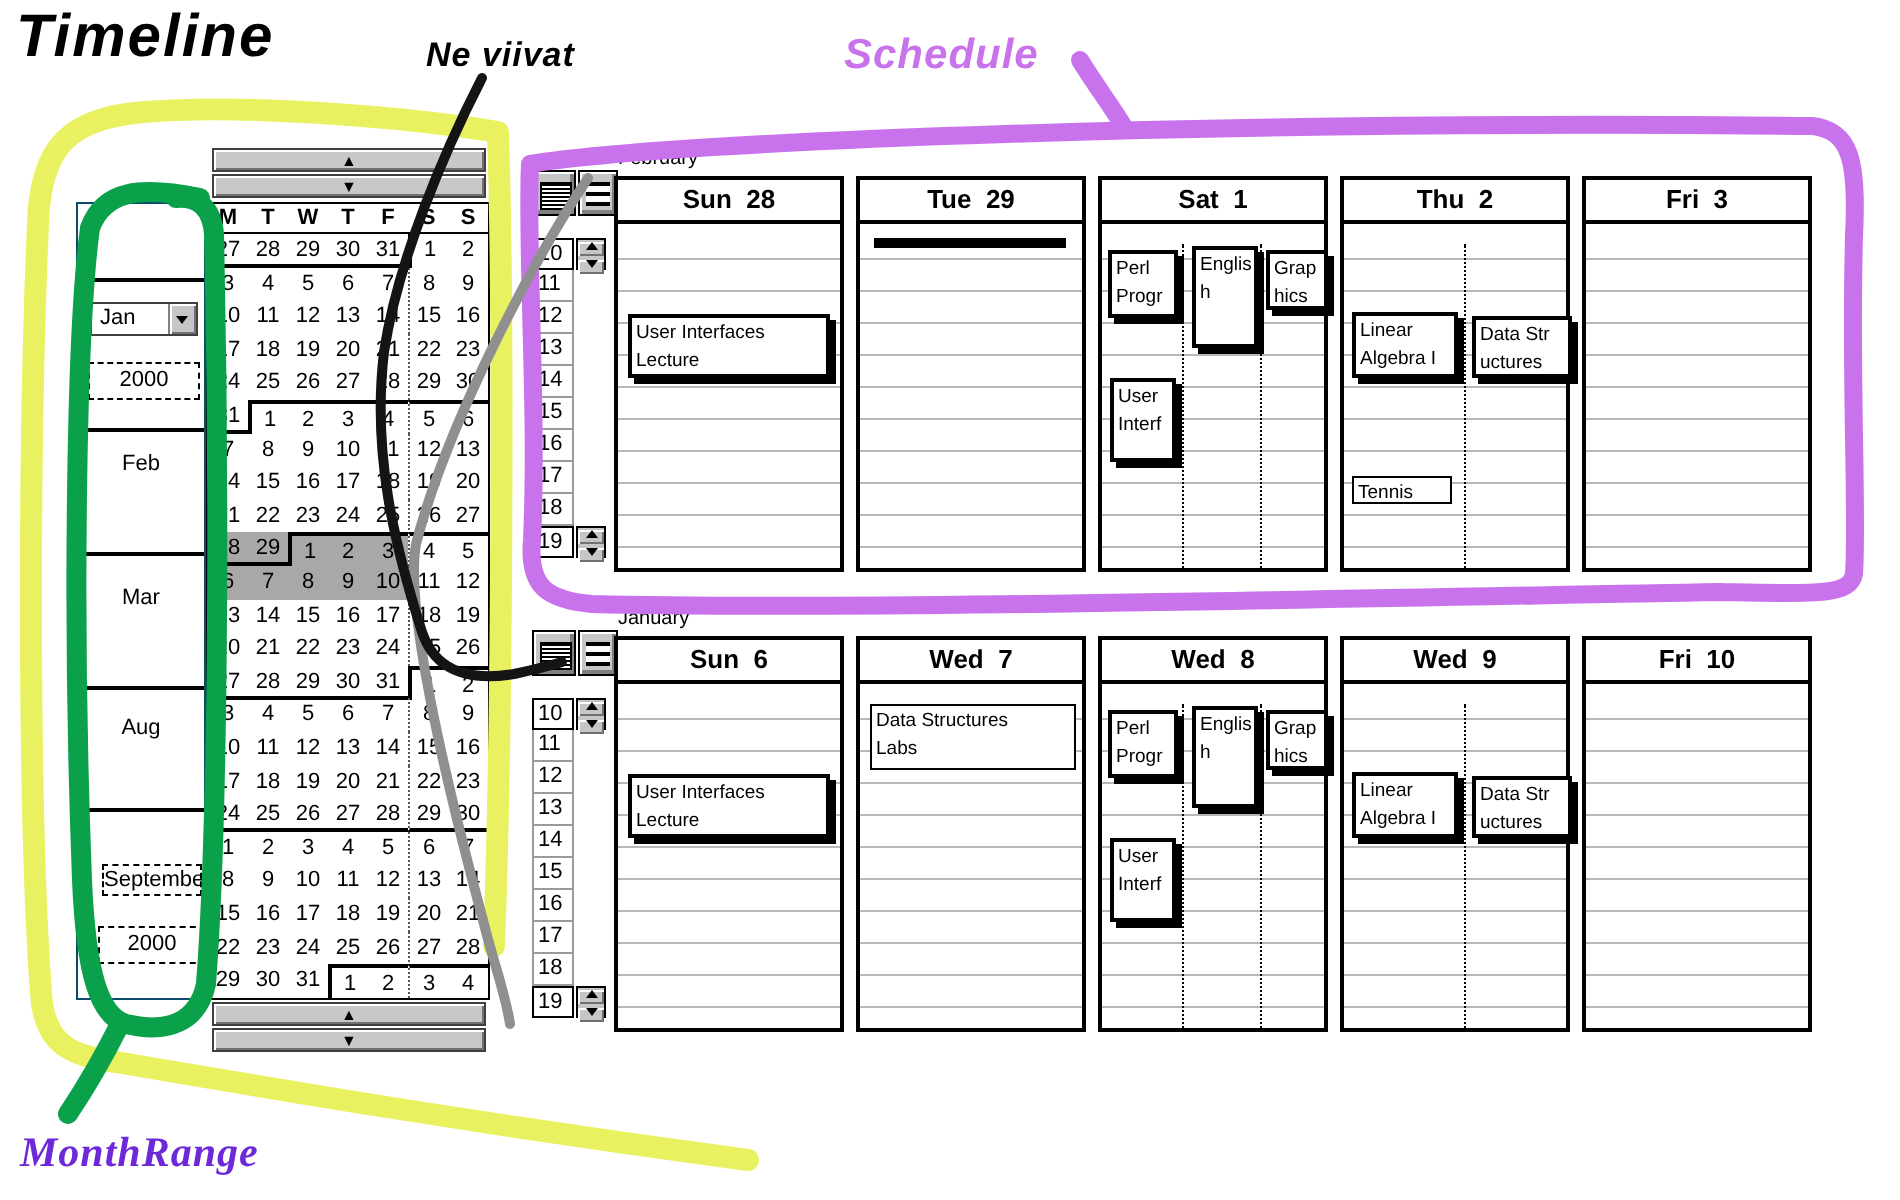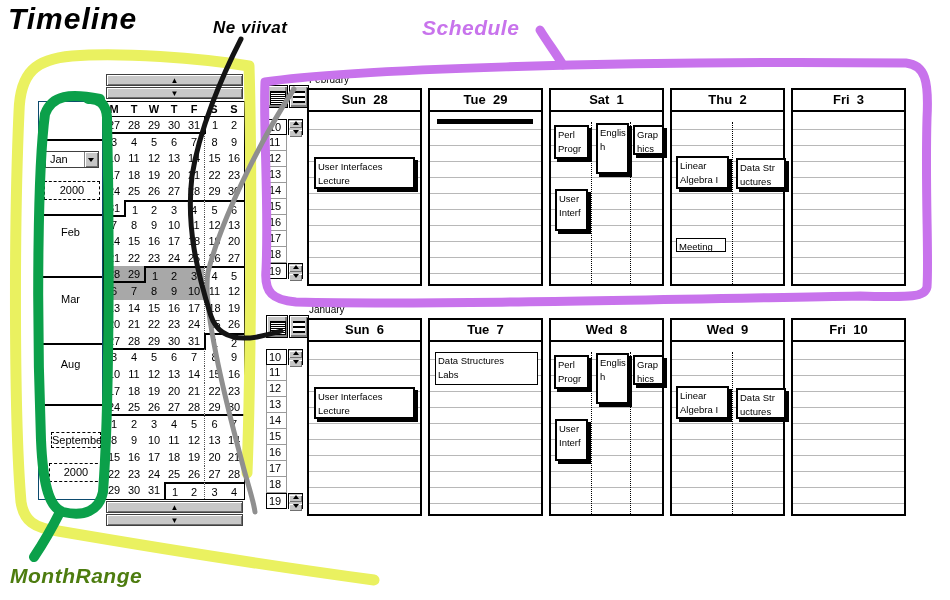--- a/index.html
+++ b/index.html
@@ -358,21 +358,21 @@
           <div class="gridline" style="top: 119px;"></div>
           <div class="gridline" style="top: 135px;"></div>
           <div class="gridline" style="top: 151px;"></div>
           <div class="gridline" style="top: 167px;"></div>
           <div class="gridline" style="top: 183px;"></div>
           <div class="subline" style="left: 60px;"></div>
           <div class="event ev-shadow" style="left: 4px; top: 66px; width: 53px; height: 33px;">Linear
 Algebra I</div>
           <div class="event ev-shadow" style="left: 64px; top: 68px; width: 50px; height: 31px;">Data Str
 uctures</div>
-          <div class="event ev-plain" style="left: 4px; top: 148px; width: 50px; height: 14px;">Meeting</div>
+          <div class="event ev-plain" style="left: 4px; top: 148px; width: 50px; height: 14px;">Tennis</div>
         </div>
         <div class="day-col" style="left: 791px; top: 88px;">
           <div class="day-head">Fri  3</div>
           <div class="head-line"></div>
           <div class="gridline" style="top: 39px;"></div>
           <div class="gridline" style="top: 55px;"></div>
           <div class="gridline" style="top: 71px;"></div>
           <div class="gridline" style="top: 87px;"></div>
           <div class="gridline" style="top: 103px;"></div>
           <div class="gridline" style="top: 119px;"></div>
@@ -424,21 +424,21 @@
           <div class="gridline" style="top: 103px;"></div>
           <div class="gridline" style="top: 119px;"></div>
           <div class="gridline" style="top: 135px;"></div>
           <div class="gridline" style="top: 151px;"></div>
           <div class="gridline" style="top: 167px;"></div>
           <div class="gridline" style="top: 183px;"></div>
           <div class="event ev-shadow" style="left: 5px; top: 67px; width: 101px; height: 32px;">User Interfaces
 Lecture</div>
         </div>
         <div class="day-col" style="left: 428px; top: 318px;">
-          <div class="day-head">Tue  7</div>
+          <div class="day-head">Wed  7</div>
           <div class="head-line"></div>
           <div class="gridline" style="top: 39px;"></div>
           <div class="gridline" style="top: 55px;"></div>
           <div class="gridline" style="top: 71px;"></div>
           <div class="gridline" style="top: 87px;"></div>
           <div class="gridline" style="top: 103px;"></div>
           <div class="gridline" style="top: 119px;"></div>
           <div class="gridline" style="top: 135px;"></div>
           <div class="gridline" style="top: 151px;"></div>
           <div class="gridline" style="top: 167px;"></div>
@@ -512,14 +512,14 @@
     <path d="M 60 512 C 52 528 42 545 34 557" fill="none" stroke-width="10" stroke-linecap="round" stroke="#0ba04a"></path>
     <path d="M 265 82 C 340 70 620 60 906 63 C 925 65 929 80 927 118 C 925 190 929 258 927 287 C 925 298 908 297 860 296 C 640 300 420 305 296 302 C 273 300 264 293 266 270 C 269 205 263 125 265 82 Z" fill="none" stroke-width="9" stroke-linecap="round" stroke-linejoin="round" stroke="#c873ec"></path>
     <path d="M 540 30 C 546 40 555 52 563 65" fill="none" stroke-width="9" stroke-linecap="round" stroke="#c873ec"></path>
     <path d="M 294 89 C 268 128 224 210 208 272 C 202 305 224 395 242 462 C 247 482 253 498 255 512" fill="none" stroke-width="5" stroke-linecap="round" stroke="#8f8f8f"></path>
     <path d="M 241 39 C 222 76 199 130 192 176 C 186 226 197 272 211 316 C 217 334 232 341 257 337 C 266 335 275 333 281 331" fill="none" stroke-width="5" stroke-linecap="round" stroke="#141414"></path>
   </svg>
 
   <div class="marker-label title-label label-layer" style="left:8px;top:2px;">Timeline</div>
   <div class="marker-label small-label label-layer" style="left:213px;top:18px;">Ne viivat</div>
   <div class="marker-label big-label label-layer" id="lbl-schedule" style="left: 422px; top: 16px; color: rgb(200, 115, 236);">Schedule</div>
-  <div class="marker-label big-label label-layer" id="lbl-monthrange" style="left: 10px; top: 564px; color: #4d7c0f;">MonthRange</div>
+  <div class="marker-label big-label label-layer" id="lbl-monthrange" style="left: 10px; top: 564px; color: #6d28d9; font-family: Liberation Serif, serif;">MonthRange</div>
 </div>
 
 </body></html>

